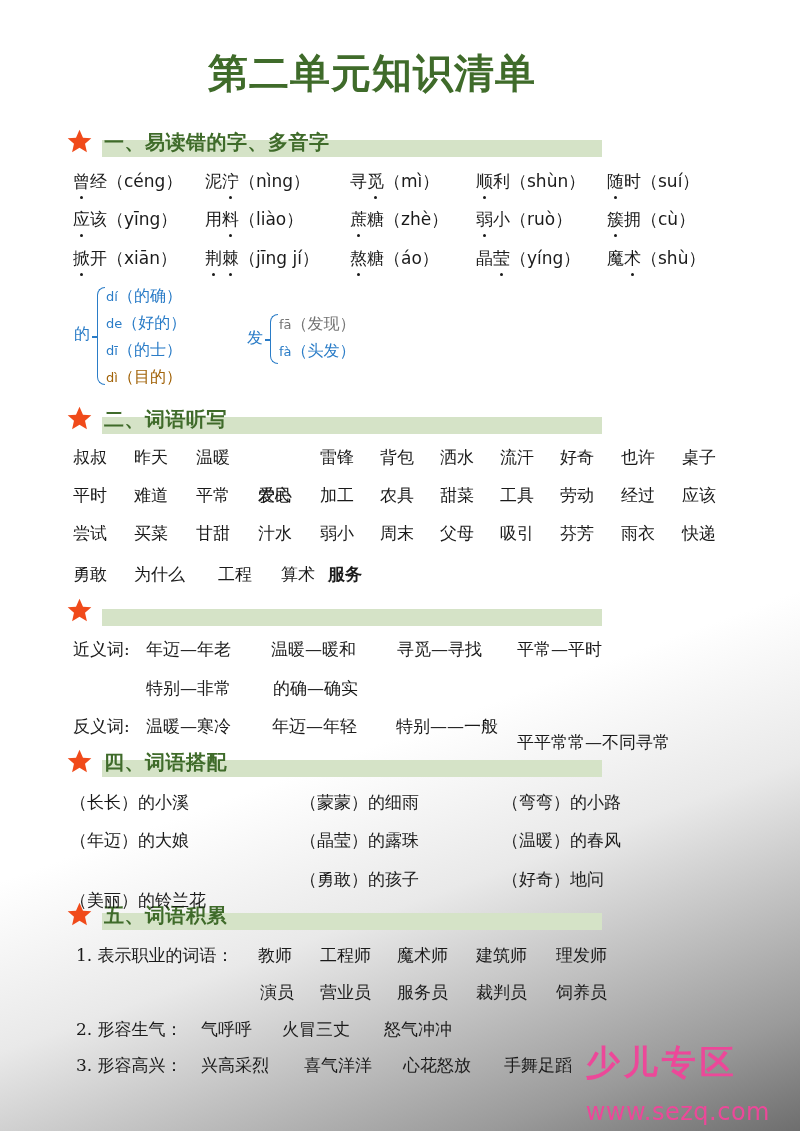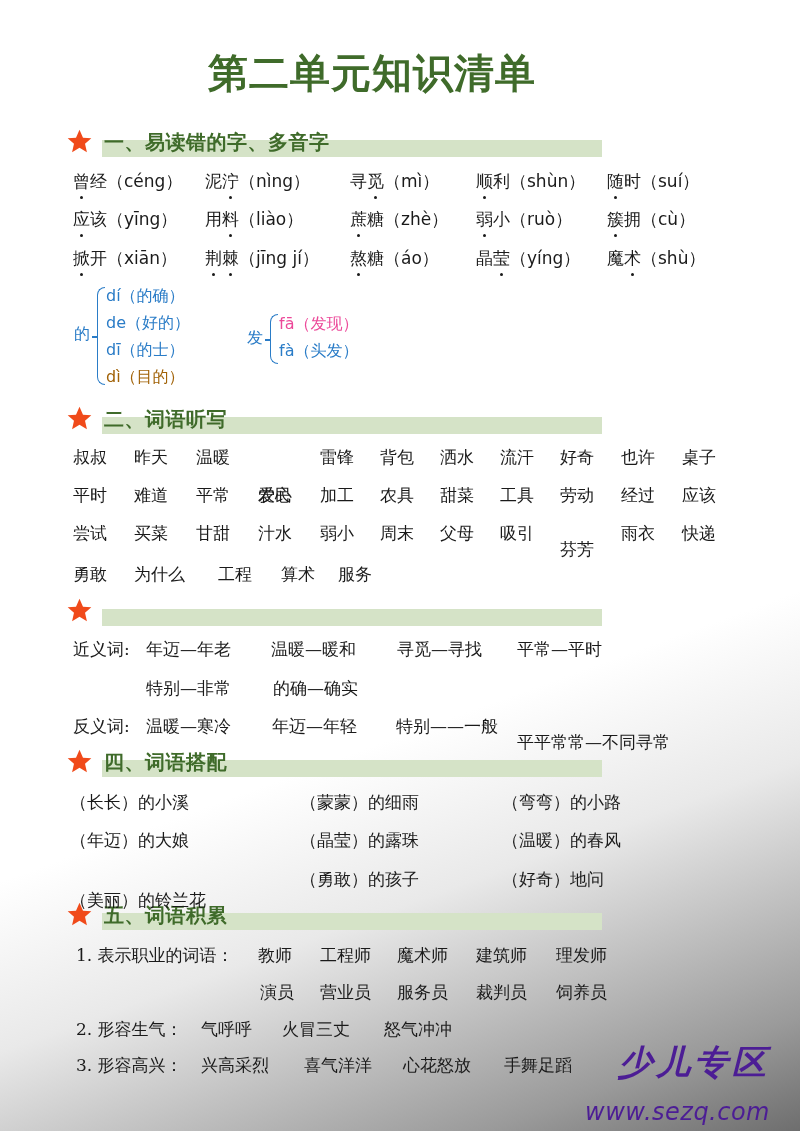--- a/index.html
+++ b/index.html
@@ -24,33 +24,32 @@
     font-size:20px; font-weight:bold; white-space:nowrap; letter-spacing:0.5px;
   }
   .abs { position:absolute; white-space:nowrap; font-size:17px; }
   .dotted { position:relative; display:inline-block; }
   .dotted::after {
     content:""; position:absolute; left:50%; bottom:-6px; width:3px; height:3px;
     margin-left:-1.5px; border-radius:50%; background:#1a1a1a;
   }
   .py { font-family:"DejaVu Sans", "Liberation Sans", sans-serif; font-size:17px; }
   .poly { color:#2a7cc7; font-size:16px; }
-  .poly .py { font-size:16px; }
+  .poly .py { font-size:13px; }
   .brace {
     position:absolute; border:1.5px solid #2a7cc7; border-right:none;
     border-radius:8px 0 0 8px; width:8px;
   }
   .brace::before {
     content:""; position:absolute; left:-6px; top:50%; width:6px; height:1.5px;
     background:#2a7cc7;
   }
   .watermark {
-    position:absolute; right:30px; top:1040px; text-align:right; color:#4c1d95;
+    position:absolute; right:30px; top:1040px; color:#ec4899;
     font-family:"DejaVu Sans", "Liberation Sans", sans-serif;
-    font-style:italic;
   }
   .watermark .big { font-size:34px; font-weight:bold; letter-spacing:4px; }
   .watermark .url { font-size:24px; letter-spacing:0.5px; margin-top:12px; }
 </style>
 </head>
 <body>
 
 <div class="title" id="title" style="color: rgb(63, 107, 42);">第二单元知识清单</div>
 
 <div id="root">
@@ -104,21 +103,21 @@
     <div class="abs" style="left: 476px; top: 247px;"><span><span>晶</span><span class="dotted">莹</span></span><span>（</span><span class="py">yíng</span><span>）</span></div>
     <div class="abs" style="left: 607px; top: 247px;"><span><span>魔</span><span class="dotted">术</span></span><span>（</span><span class="py">shù</span><span>）</span></div>
     <div class="abs poly" style="left: 74px; top: 324px; color: rgb(42, 124, 199);">的</div>
     <div class="brace" style="left: 97px; top: 287px; height: 98px;"></div>
     <div class="abs poly" style="left: 106px; top: 286px; color: rgb(42, 124, 199);"><span class="py">dí</span><span>（的确）</span></div>
     <div class="abs poly" style="left: 106px; top: 313px; color: rgb(42, 124, 199);"><span class="py">de</span><span>（好的）</span></div>
     <div class="abs poly" style="left: 106px; top: 340px; color: rgb(42, 124, 199);"><span class="py">dī</span><span>（的士）</span></div>
     <div class="abs poly" style="left: 106px; top: 367px; color: #a16207;"><span class="py">dì</span><span>（目的）</span></div>
     <div class="abs poly" style="left: 247px; top: 328px; color: rgb(42, 124, 199);">发</div>
     <div class="brace" style="left: 270px; top: 314px; height: 50px;"></div>
-    <div class="abs poly" style="left: 279px; top: 314px; color: #ec4899;"><span class="py">fā</span><span>（发现）</span></div>
+    <div class="abs poly" style="left: 279px; top: 314px; color: #737373;"><span class="py">fā</span><span>（发现）</span></div>
     <div class="abs poly" style="left: 279px; top: 341px; color: rgb(42, 124, 199);"><span class="py">fà</span><span>（头发）</span></div>
     <div class="abs" style="left: 73px; top: 446px;">叔叔</div>
     <div class="abs" style="left: 134px; top: 446px;">昨天</div>
     <div class="abs" style="left: 196px; top: 446px;">温暖</div>
     <div class="abs" style="left: 258px; top: 446px; margin-top: 38px;">爱心</div>
     <div class="abs" style="left: 320px; top: 446px;">雷锋</div>
     <div class="abs" style="left: 380px; top: 446px;">背包</div>
     <div class="abs" style="left: 440px; top: 446px;">洒水</div>
     <div class="abs" style="left: 500px; top: 446px;">流汗</div>
     <div class="abs" style="left: 560px; top: 446px;">好奇</div>
@@ -136,28 +135,28 @@
     <div class="abs" style="left: 621px; top: 484px;">经过</div>
     <div class="abs" style="left: 682px; top: 484px;">应该</div>
     <div class="abs" style="left: 73px; top: 522px;">尝试</div>
     <div class="abs" style="left: 134px; top: 522px;">买菜</div>
     <div class="abs" style="left: 196px; top: 522px;">甘甜</div>
     <div class="abs" style="left: 258px; top: 522px;">汁水</div>
     <div class="abs" style="left: 320px; top: 522px;">弱小</div>
     <div class="abs" style="left: 380px; top: 522px;">周末</div>
     <div class="abs" style="left: 440px; top: 522px;">父母</div>
     <div class="abs" style="left: 500px; top: 522px;">吸引</div>
-    <div class="abs" style="left: 560px; top: 522px; margin-top: 16px;">芬芳</div>
+    <div class="abs" style="left: 560px; top: 522px;">芬芳</div>
     <div class="abs" style="left: 621px; top: 522px;">雨衣</div>
     <div class="abs" style="left: 682px; top: 522px;">快递</div>
     <div class="abs" style="left: 73px; top: 563px;">勇敢</div>
     <div class="abs" style="left: 134px; top: 563px;">为什么</div>
     <div class="abs" style="left: 218px; top: 563px;">工程</div>
     <div class="abs" style="left: 281px; top: 563px;">算术</div>
-    <div class="abs" style="left: 338px; top: 563px;">服务</div>
+    <div class="abs" style="left: 328px; top: 563px; font-weight: bold;">服务</div>
     <div class="abs" style="left: 73px; top: 638px;">近义词:</div>
     <div class="abs" style="left: 146px; top: 638px;">年迈—年老</div>
     <div class="abs" style="left: 271px; top: 638px;">温暖—暖和</div>
     <div class="abs" style="left: 397px; top: 638px;">寻觅—寻找</div>
     <div class="abs" style="left: 517px; top: 638px;">平常—平时</div>
     <div class="abs" style="left: 146px; top: 677px;">特别—非常</div>
     <div class="abs" style="left: 273px; top: 677px;">的确—确实</div>
     <div class="abs" style="left: 73px; top: 715px;">反义词:</div>
     <div class="abs" style="left: 146px; top: 715px;">温暖—寒冷</div>
     <div class="abs" style="left: 272px; top: 715px;">年迈—年轻</div>

